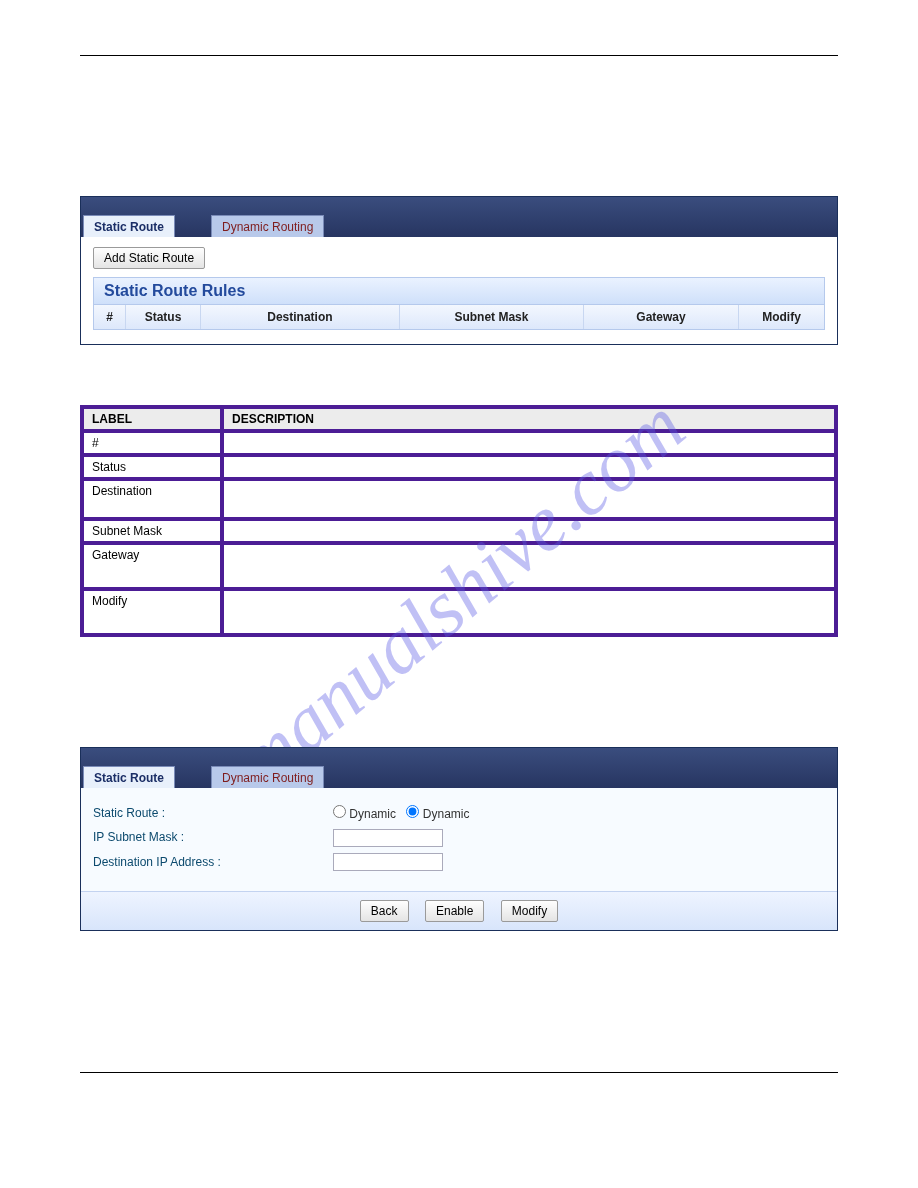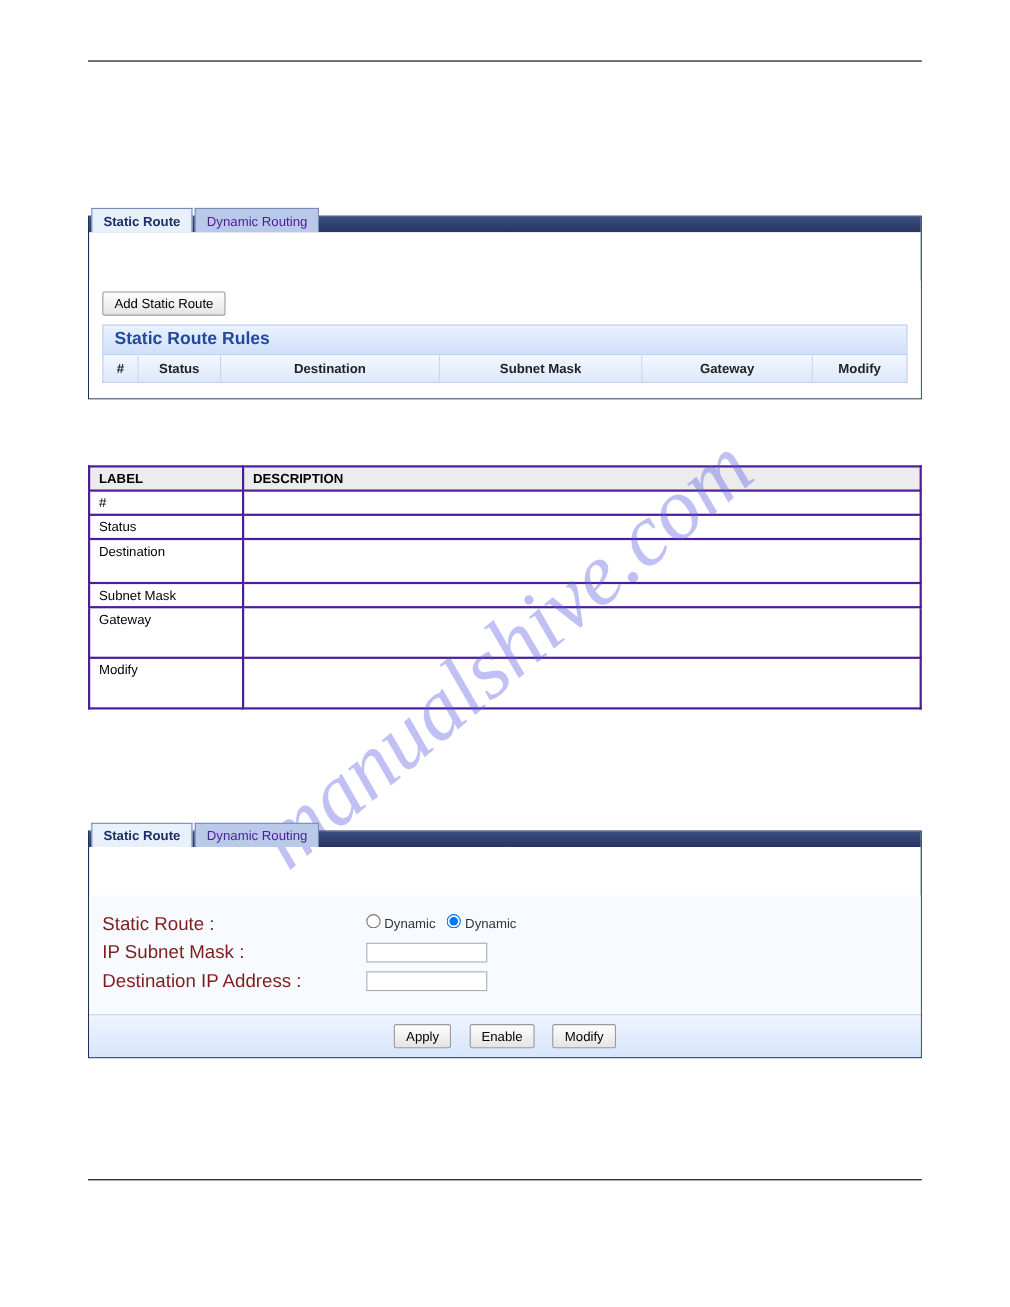--- a/index.html
+++ b/index.html
@@ -45,21 +45,21 @@
   
   .router-panel {
     border: 1px solid #1a2f5a;
     margin: 0 0 60px 0;
     position: relative;
     z-index: 2;
   }
   .tabbar {
     background: #2a3a66;
     background: linear-gradient(#3a4d7e, #273561);
-    height: 14px;
+    height: 40px;
     display: flex;
     align-items: flex-end;
     padding: 0 2px;
   }
   .tab {
     height: 22px;
     padding: 0 10px;
     font-size: 12px;
     display: flex;
     align-items: center;
@@ -68,26 +68,26 @@
     margin-right: 2px;
     cursor: pointer;
   }
   .tab.active {
     background: #e8f0fb;
     color: #1b2e66;
     font-weight: bold;
   }
   .tab.inactive {
     background: #b8c9ea;
-    color: #4c1d95;
+    color: #7f1d1d;
+    margin-left: 34px;
   }
   .panel-body {
     background: #fff;
     padding: 10px 12px 14px 12px;
-    margin-top: 44px;
   }
   .btn {
     background: linear-gradient(#fefefe, #e4e4e4);
     border: 1px solid #9a9a9a;
     padding: 3px 10px;
     font-size: 12px;
     cursor: pointer;
     border-radius: 2px;
   }
   .section-title {
@@ -124,41 +124,41 @@
 
   
   .desc-table {
     border-collapse: collapse;
     width: 100%;
     margin: 0 0 110px 0;
     position: relative;
     z-index: 0;
   }
   .desc-table td, .desc-table th {
-    border: 2px solid #4c1d95;
+    border: 4px solid #4c1d95;
     font-size: 12px;
     vertical-align: top;
     padding: 3px 8px;
   }
   .desc-table th {
     text-align: left;
     background: #ececec;
   }
   .desc-table .label-col { width: 140px; }
 
   
   .form-row {
     display: flex;
     align-items: center;
     margin: 6px 0;
   }
   .form-label {
     width: 240px;
-    font-size: 17px;
-    color: #7f1d1d;
+    font-size: 12px;
+    color: #0c4a6e;
   }
   .form-field input[type=text] {
     width: 110px;
     height: 18px;
     border: 1px solid #aab;
   }
   .form-field label {
     font-size: 12px;
     color: #333;
     margin-right: 6px;
@@ -247,20 +247,20 @@
       <div class="form-row">
         <div class="form-label">IP Subnet Mask :</div>
         <div class="form-field"><input type="text" style=""></div>
       </div>
       <div class="form-row">
         <div class="form-label">Destination IP Address :</div>
         <div class="form-field"><input type="text" style=""></div>
       </div>
     </div>
     <div class="btn-row">
-      <button class="btn">Apply</button>
+      <button class="btn">Back</button>
       <button class="btn">Enable</button>
       <button class="btn">Modify</button>
     </div>
   </div>
 
   <hr class="bottom-rule">
 </div>
 
 </body></html>

